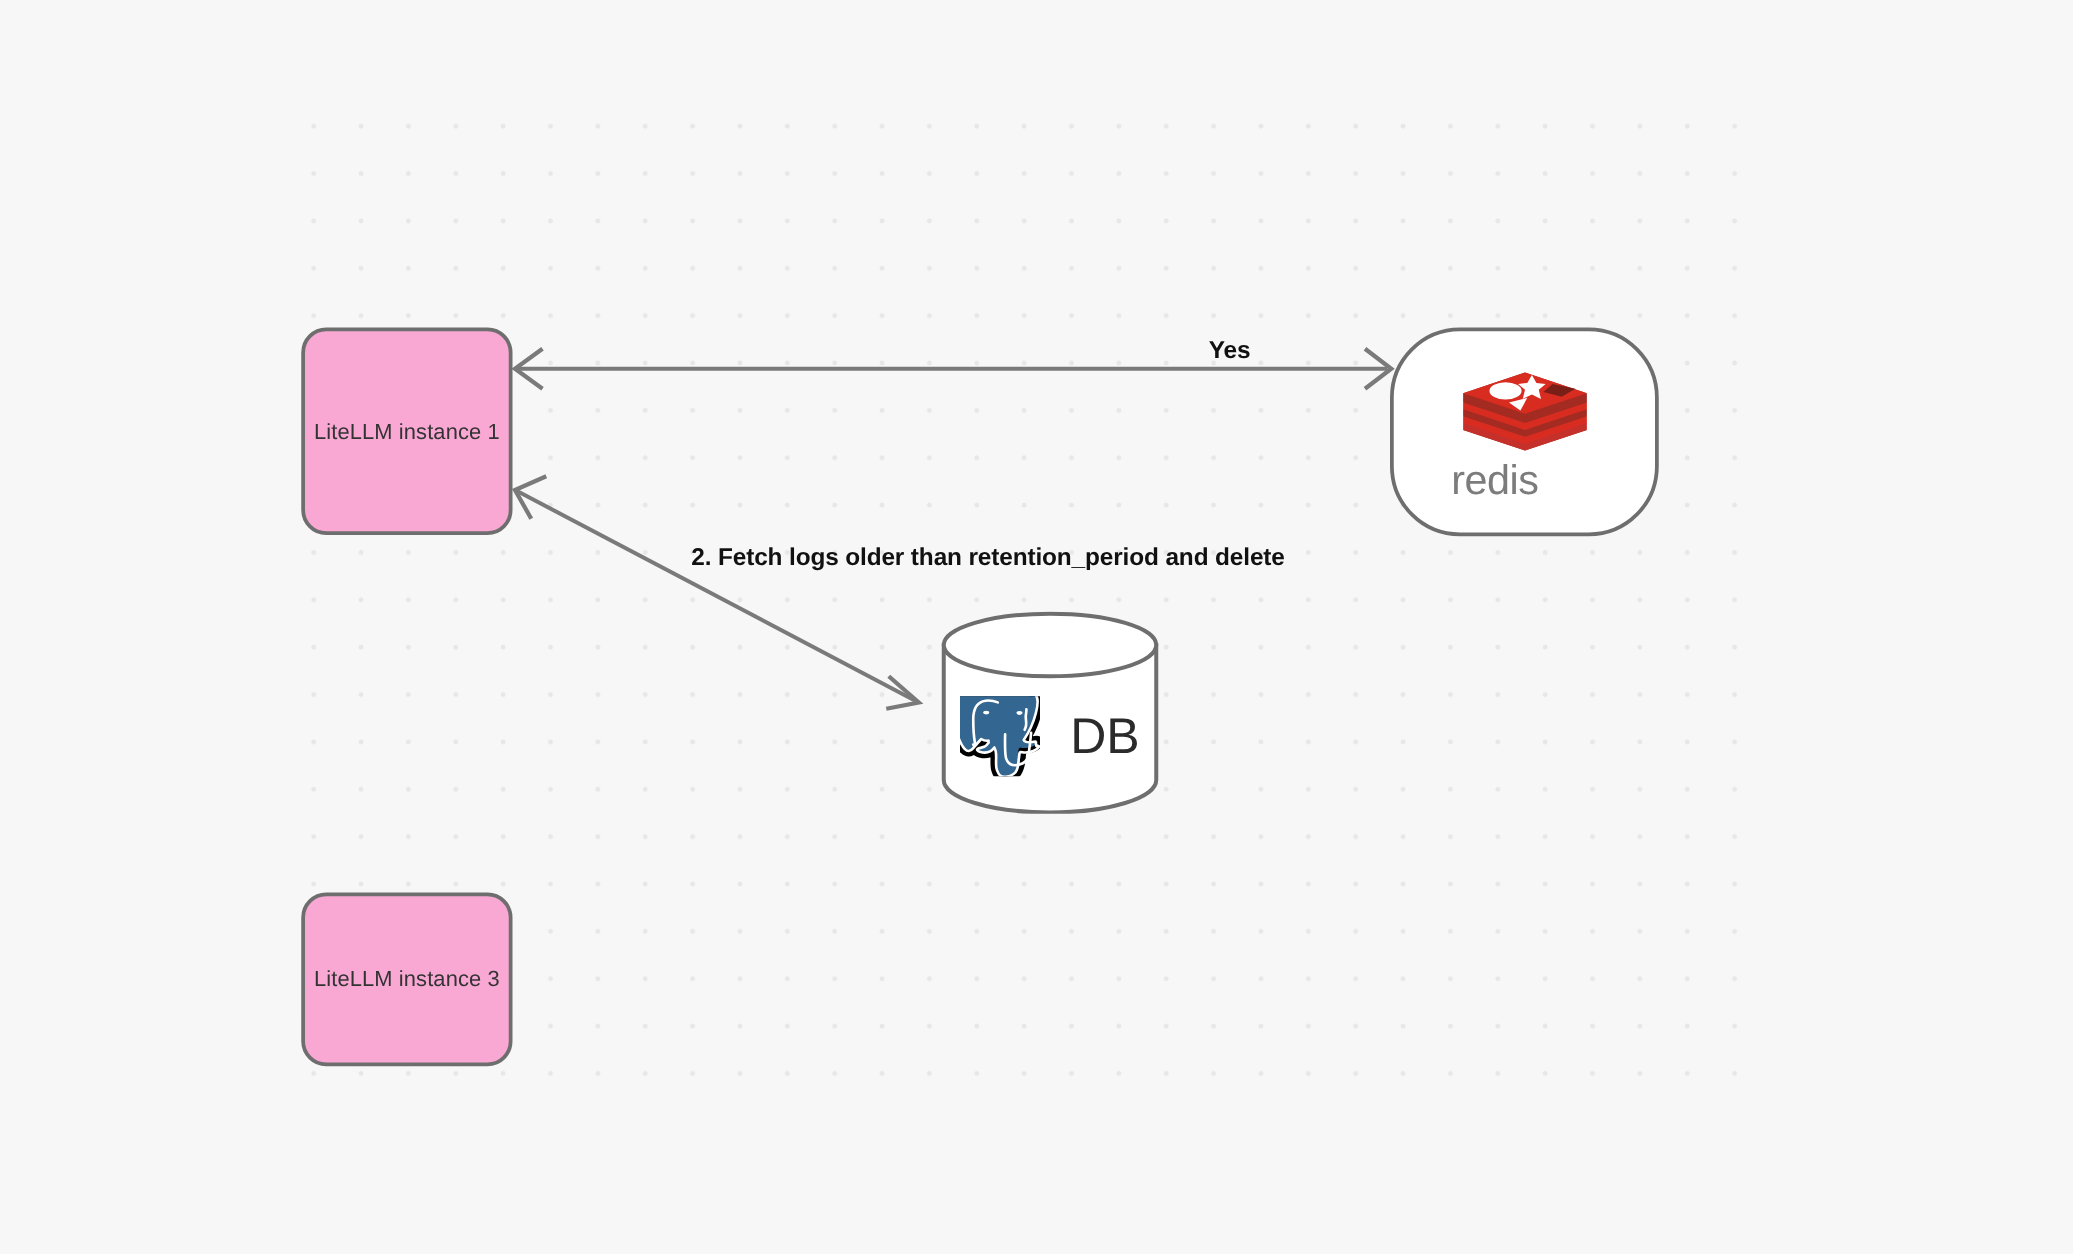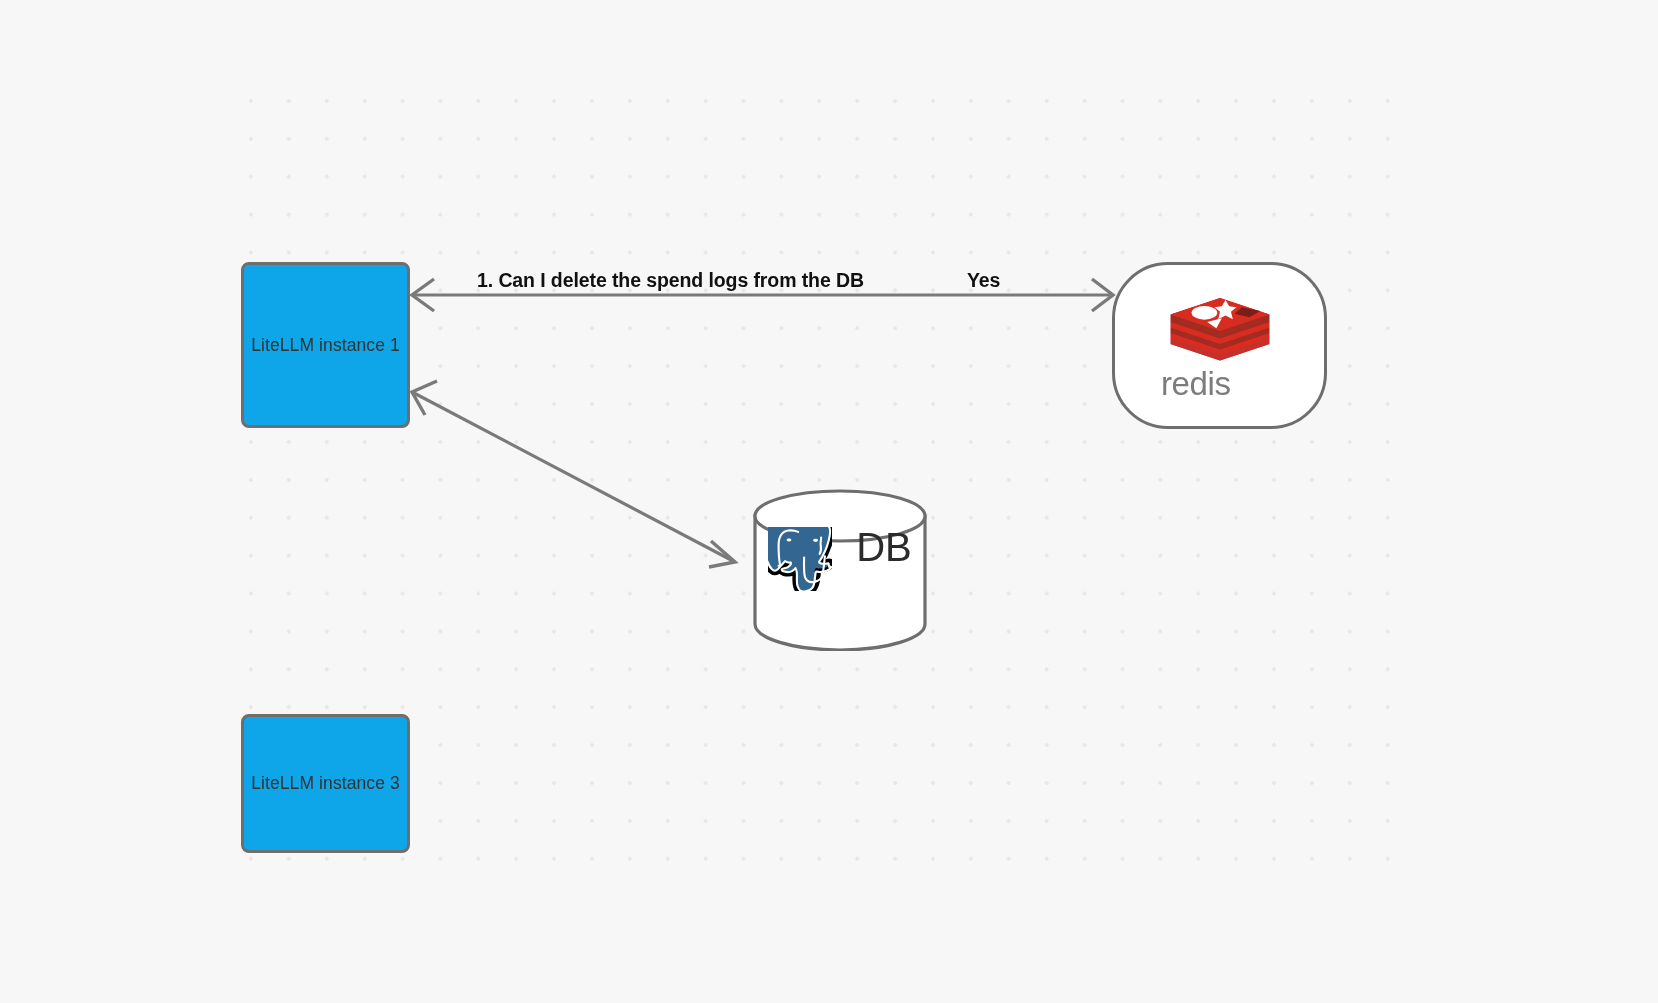--- a/index.html
+++ b/index.html
@@ -31,23 +31,23 @@
     pointer-events: none;
   }
   #edges {
     position: absolute;
     left: 0; top: 0;
     width: 1658px;
     height: 1003px;
   }
   .node-box {
     position: absolute;
-    background: #0ea5e9;
+    background: #f9a8d4;
     border: 3px solid #6e6e6e;
-    border-radius: 8px;
+    border-radius: 20px;
     box-sizing: border-box;
     display: flex;
     align-items: center;
     justify-content: center;
   }
   .node-label {
     font-size: 17.5px;
     color: #333333;
     font-family: "Liberation Sans", sans-serif;
     letter-spacing: 0.1px;
@@ -85,21 +85,21 @@
     position: absolute;
     left: 752px; top: 489px;
     width: 176px; height: 162px;
   }
   #db-node svg { display:block; }
   #db-inner {
     position: absolute;
     left: 0; top: 0;
     width: 176px; height: 162px;
     display: flex;
-    align-items: flex-start;
+    align-items: center;
     justify-content: center;
     padding-top: 38px;
     box-sizing: border-box;
     gap: 26px;
   }
   #db-logo { width: 64px; height: 64px; }
   #db-text {
     font-size: 40px;
     color: #2b2b2b;
     font-family: "Liberation Sans", sans-serif;
@@ -202,16 +202,16 @@
           <path d="M22.4,12.9 c0.3,0.2 -0.3,0.8 -1.1,0.9 -0.8,0.1 -1.4,-0.3 -1.7,-0.5 -0.3,-0.2 0.3,-0.8 1.1,-0.9 0.8,-0.1 1.4,0.3 1.7,0.5 z" stroke-width="1.2"></path>
           <path d="M53.1,10.5 c0.1,2.1 -0.4,3.5 -0.5,5.7 -0.1,3.2 1.5,6.9 -0.9,10.6"></path>
         </g>
         <ellipse cx="47.6" cy="13.2" rx="2.4" ry="1.4" fill="#ffffff"></ellipse>
         <ellipse cx="21" cy="12.9" rx="2.4" ry="1.4" fill="#ffffff"></ellipse>
       </svg>
       <span id="db-text">DB</span>
     </div>
   </div>
 
-  <div class="edge-label" id="label-step1">1.  Can I delete the spend logs from the DB</div>
   <div class="edge-label" id="label-yes">Yes</div>
+  <div class="edge-label" id="label-step2">2.  Fetch logs older than retention_period and delete</div>
 
 </div>
 
 </body></html>

